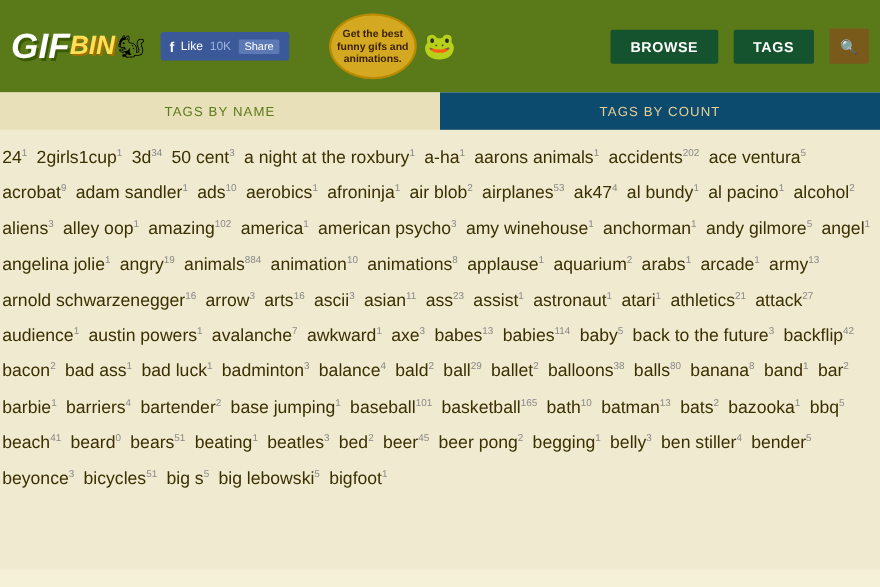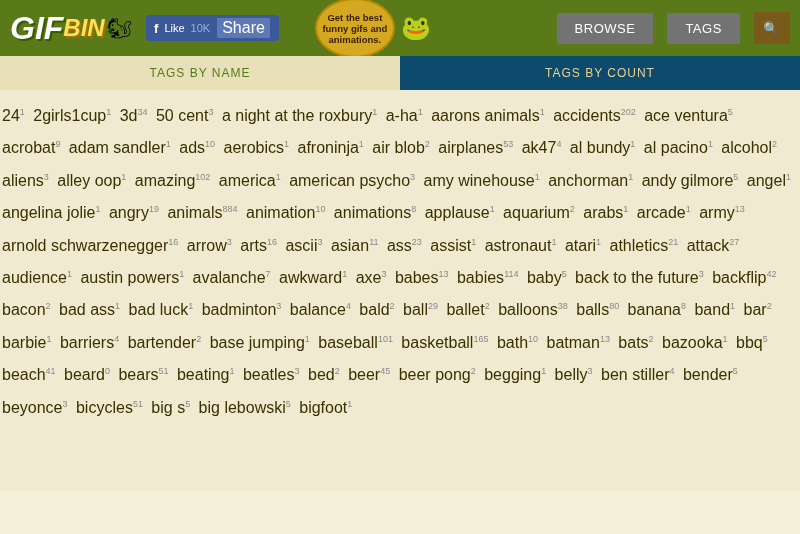--- a/index.html
+++ b/index.html
@@ -10,21 +10,21 @@
       overflow-x: hidden;
     }
 
     
     #header {
       background-color: #5a7a1a;
       display: flex;
       align-items: center;
       padding: 6px 10px;
       gap: 14px;
-      height: 56px;
+      height: 84px;
     }
     #logo {
       display: flex;
       align-items: center;
     }
     #logo .gif-text {
       font-size: 32px;
       font-weight: 900;
       color: #fff;
       font-style: italic;
@@ -61,21 +61,21 @@
     }
     .like-box .like-count {
       color: #9ab0e0;
       font-size: 11px;
     }
     .like-box .share-btn {
       background: #5c78b5;
       border: 1px solid #3b5998;
       border-radius: 2px;
       color: white;
-      font-size: 16px;
+      font-size: 10px;
       padding: 1px 5px;
       cursor: pointer;
     }
     .promo-bubble {
       background: #d4a820;
       border-radius: 50%;
       width: 80px;
       height: 60px;
       display: flex;
       align-items: center;
@@ -87,26 +87,26 @@
       padding: 5px;
       margin-left: 22px;
       border: 2px solid #b88a00;
     }
     .frog {
       font-size: 24px;
       margin-left: -8px;
     }
     .header-spacer { flex: 1; }
     .nav-btn {
-      background: #737373;
+      background: #14532d;
       color: #fff;
       border: none;
       padding: 8px 18px;
       font-size: 13px;
-      font-weight: normal;
+      font-weight: bold;
       cursor: pointer;
       text-transform: uppercase;
       letter-spacing: 0.5px;
       border-radius: 2px;
     }
     .search-container {
       display: flex;
       align-items: center;
     }
     .search-input {

